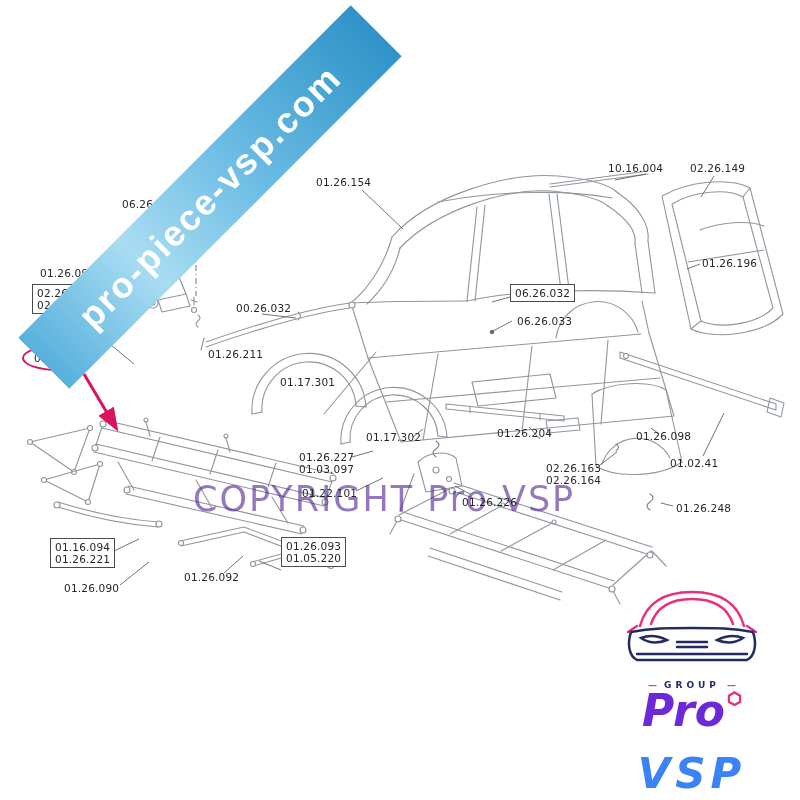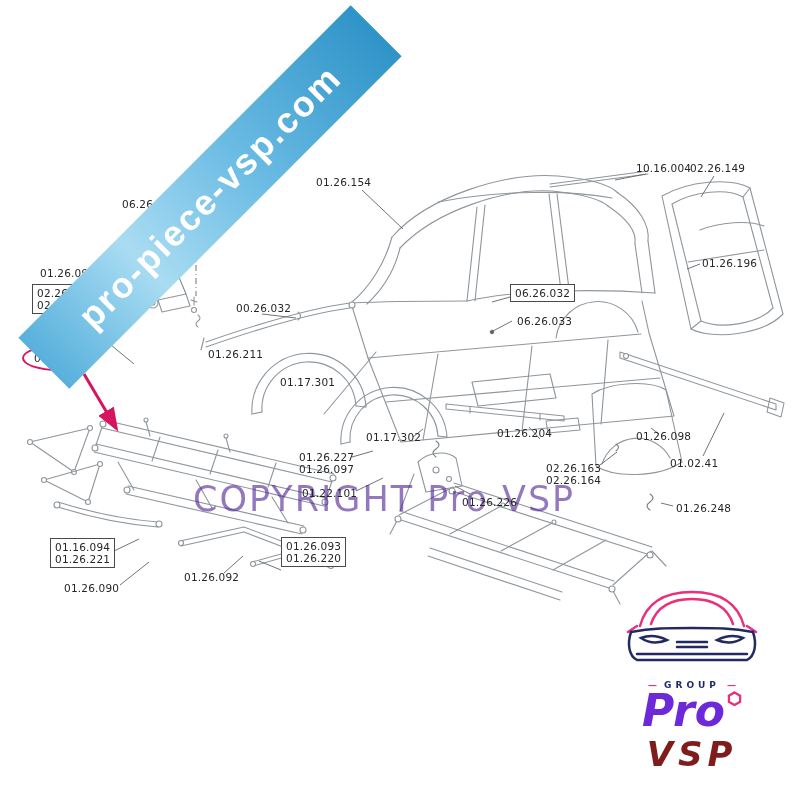--- a/index.html
+++ b/index.html
@@ -26,22 +26,22 @@
             transform:rotate(-45deg);
             background:linear-gradient(90deg,#57b0dc 0%,#a9dcf2 30%,#6bbce4 60%,#2f93c8 100%);
             display:flex; align-items:center; justify-content:center; }
   .banner span { color:#fff; font-weight:bold; font-size:36px; letter-spacing:2px;
                  font-family:"Liberation Sans", sans-serif; }
 
   .logo { position:absolute; z-index:5; left:598px; top:586px; width:188px; text-align:center; }
   .logo .grp { font-size:9px; color:#232a63; font-weight:bold; letter-spacing:4px; margin-top:8px; }
   .logo .grp .d { color:#ea2f7d; letter-spacing:0; }
   .logo .pro { font-size:44px; font-weight:800; font-style:italic; color:#6d28d9; line-height:42px; }
-  .logo .vsp { font-size:34px; font-weight:800; font-style:italic; color:#7f1d1d;
-               letter-spacing:5px; line-height:44px; }
+  .logo .vsp { font-size:42px; font-weight:800; font-style:italic; color:#3b82f6;
+               letter-spacing:5px; line-height:44px;margin-top:20px; }
   .hex { width:15px; height:15px; margin-left:2px; vertical-align:20px; }
 </style>
 </head>
 <body>
 
 <div class="canvas">
 
   <svg class="layer diagram-layer" width="800" height="800" viewBox="0 0 800 800">
     <g fill="none" stroke="#8f969d" stroke-width="1.1" stroke-linecap="round" stroke-linejoin="round">
 
@@ -224,49 +224,49 @@
   <div class="lbl" style="left:40px;top:267px">01.26.095</div>
   <div class="lbl box" style="left:32px;top:284px">
     <span class="ln">02.26.211</span>
     <span class="ln">02.26.068</span>
   </div>
   <div class="lbl" style="left:32px;top:324px">01.26.091</div>
   <div class="lbl" style="left:34px;top:352px">01.26.096</div>
   <div class="lbl" style="left:236px;top:302px">00.26.032</div>
   <div class="lbl" style="left:208px;top:348px">01.26.211</div>
   <div class="lbl" style="left:316px;top:176px">01.26.154</div>
-  <div class="lbl" style="left:636px;top:162px">10.16.004</div>
+  <div class="lbl" style="left:608px;top:162px">10.16.004</div>
   <div class="lbl" style="left:690px;top:162px">02.26.149</div>
   <div class="lbl" style="left:702px;top:257px">01.26.196</div>
   <div class="lbl box" style="left:510px;top:284px">06.26.032</div>
   <div class="lbl" style="left:517px;top:315px">06.26.033</div>
   <div class="lbl" style="left:280px;top:376px">01.17.301</div>
   <div class="lbl" style="left:366px;top:431px">01.17.302</div>
   <div class="lbl" style="left:497px;top:427px">01.26.204</div>
   <div class="lbl" style="left:636px;top:430px">01.26.098</div>
   <div class="lbl" style="left:670px;top:457px">01.02.41</div>
   <div class="lbl" style="left:546px;top:462px">
     <span class="ln">02.26.163</span>
     <span class="ln">02.26.164</span>
   </div>
   <div class="lbl" style="left:299px;top:451px">
     <span class="ln">01.26.227</span>
-    <span class="ln">01.26.097</span>
+    <span class="ln">01.03.097</span>
   </div>
   <div class="lbl" style="left:302px;top:487px">01.22.101</div>
   <div class="lbl" style="left:462px;top:496px">01.26.226</div>
   <div class="lbl box" style="left:50px;top:538px">
     <span class="ln">01.16.094</span>
     <span class="ln">01.26.221</span>
   </div>
   <div class="lbl" style="left:184px;top:571px">01.26.092</div>
   <div class="lbl" style="left:64px;top:582px">01.26.090</div>
   <div class="lbl box" style="left:281px;top:537px">
     <span class="ln">01.26.093</span>
-    <span class="ln">01.26.220</span>
+    <span class="ln">01.05.220</span>
   </div>
   <div class="lbl" style="left:676px;top:502px">01.26.248</div>
 
   <div class="ellipse"></div>
   <svg class="layer overlay-layer" width="800" height="800" viewBox="0 0 800 800">
     <defs>
       <marker id="ah" markerWidth="9" markerHeight="8" refX="6.5" refY="3" orient="auto">
         <path d="M0,0 L8,3 L0,6 Z" fill="#d61460"></path>
       </marker>
     </defs>

